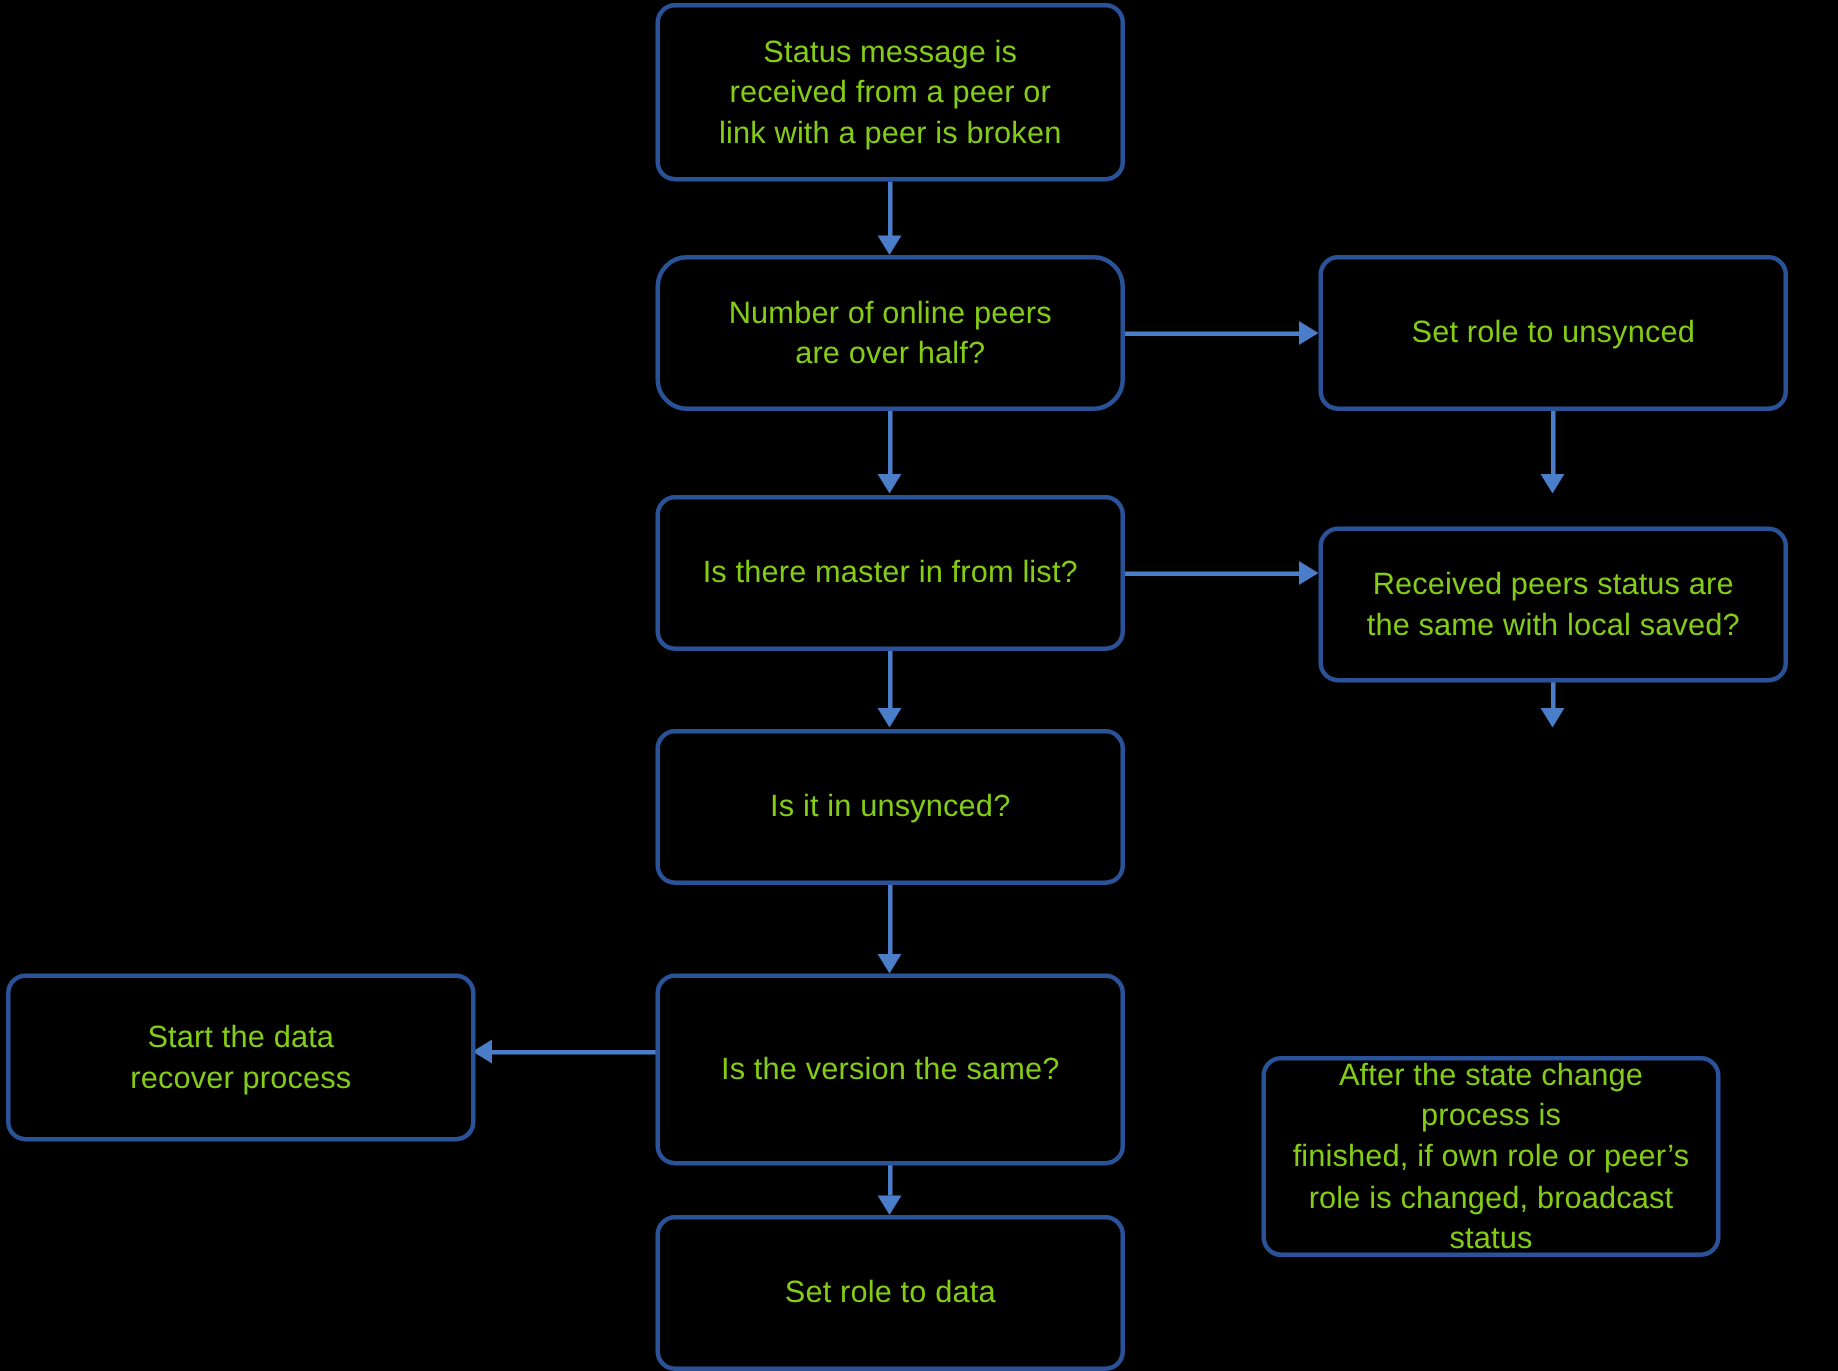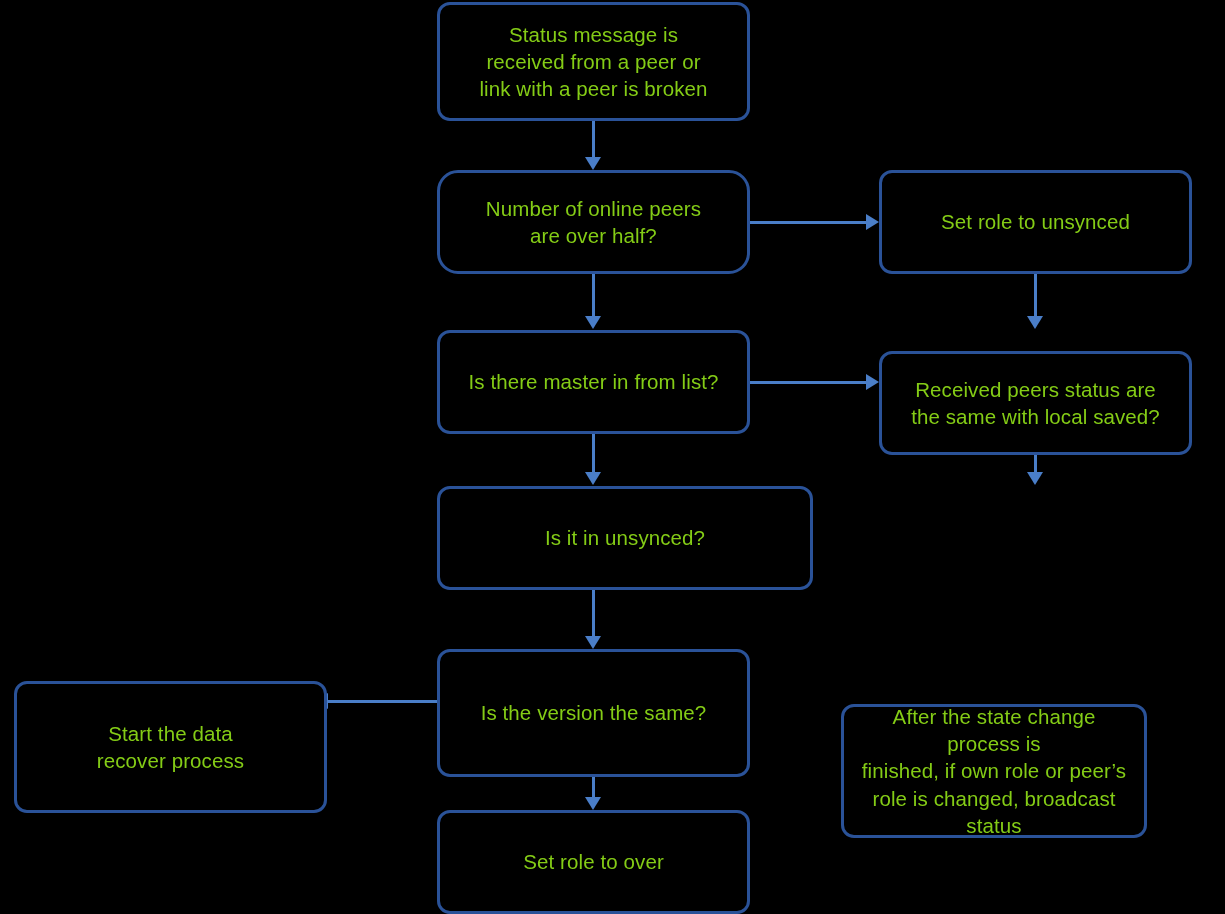--- a/index.html
+++ b/index.html
@@ -101,27 +101,27 @@
   <div class="node" style="left:437px; top:170px; width:313px; height:104px;border-radius:21px;">Number of online peers
 are over half?</div>
 
   <div class="node" style="left:879px; top:170px; width:313px; height:104px;">Set role to unsynced</div>
 
   <div class="node" style="left:437px; top:330px; width:313px; height:104px;">Is there master in from list?</div>
 
   <div class="node" style="left:879px; top:330px; width:313px; height:104px;margin-top:21px;">Received peers status are
 the same with local saved?</div>
 
-  <div class="node" style="left:437px; top:486px; width:376px; height:104px;">Is it in unsynced?</div>
+  <div class="node" style="left:437px; top:486px; width:313px; height:104px;">Is it in unsynced?</div>
 
 
-  <div class="node" style="left:14px; top:649px; width:313px; height:132px;margin-top:32px;">Start the data
+  <div class="node" style="left:4px; top:649px; width:313px; height:112px;">Start the data
 recover process</div>
 
   <div class="node" style="left:437px; top:649px; width:313px; height:128px;">Is the version the same?</div>
 
-  <div class="node" style="left:437px; top:810px; width:313px; height:104px;">Set role to over</div>
+  <div class="node" style="left:437px; top:810px; width:313px; height:104px;">Set role to data</div>
 
   <div class="node" style="left:841px; top:704px; width:306px; height:134px;">After the state change process is
 finished, if own role or peer’s
 role is changed, broadcast status</div>
 
 </div>
 
 </body></html>

